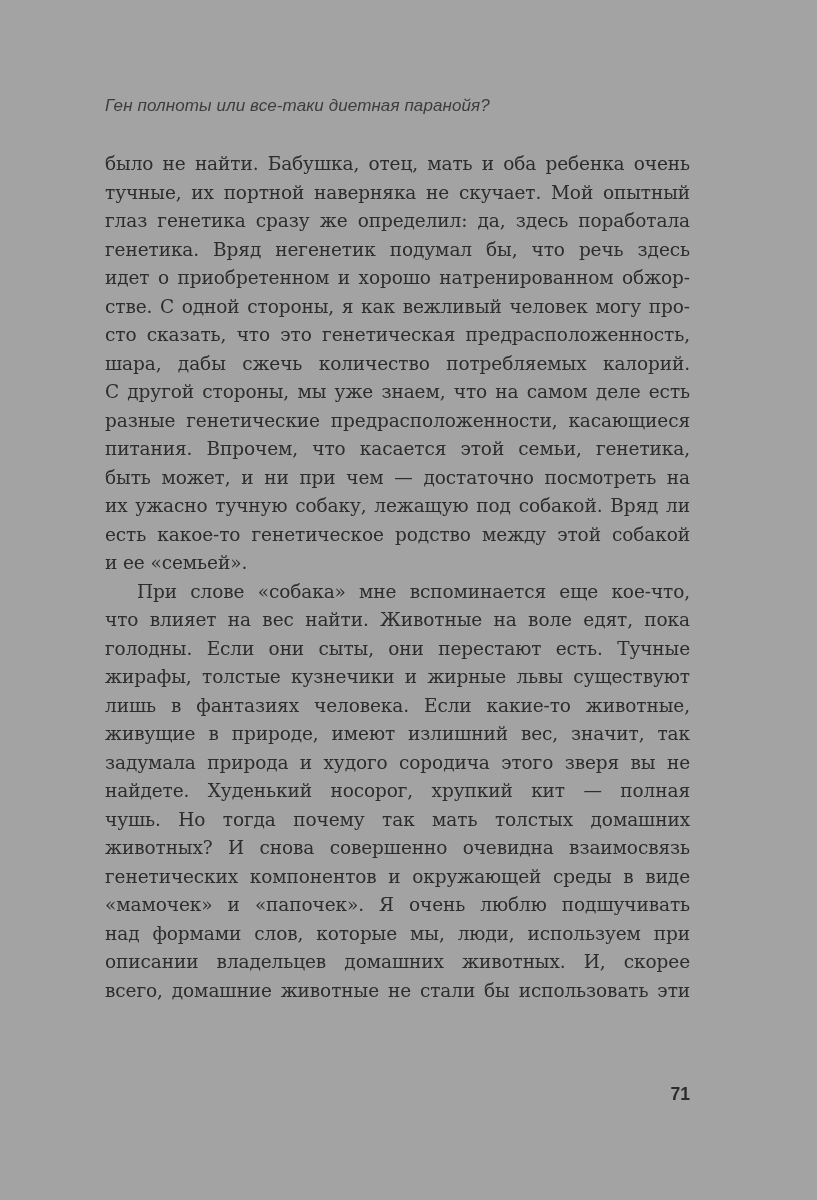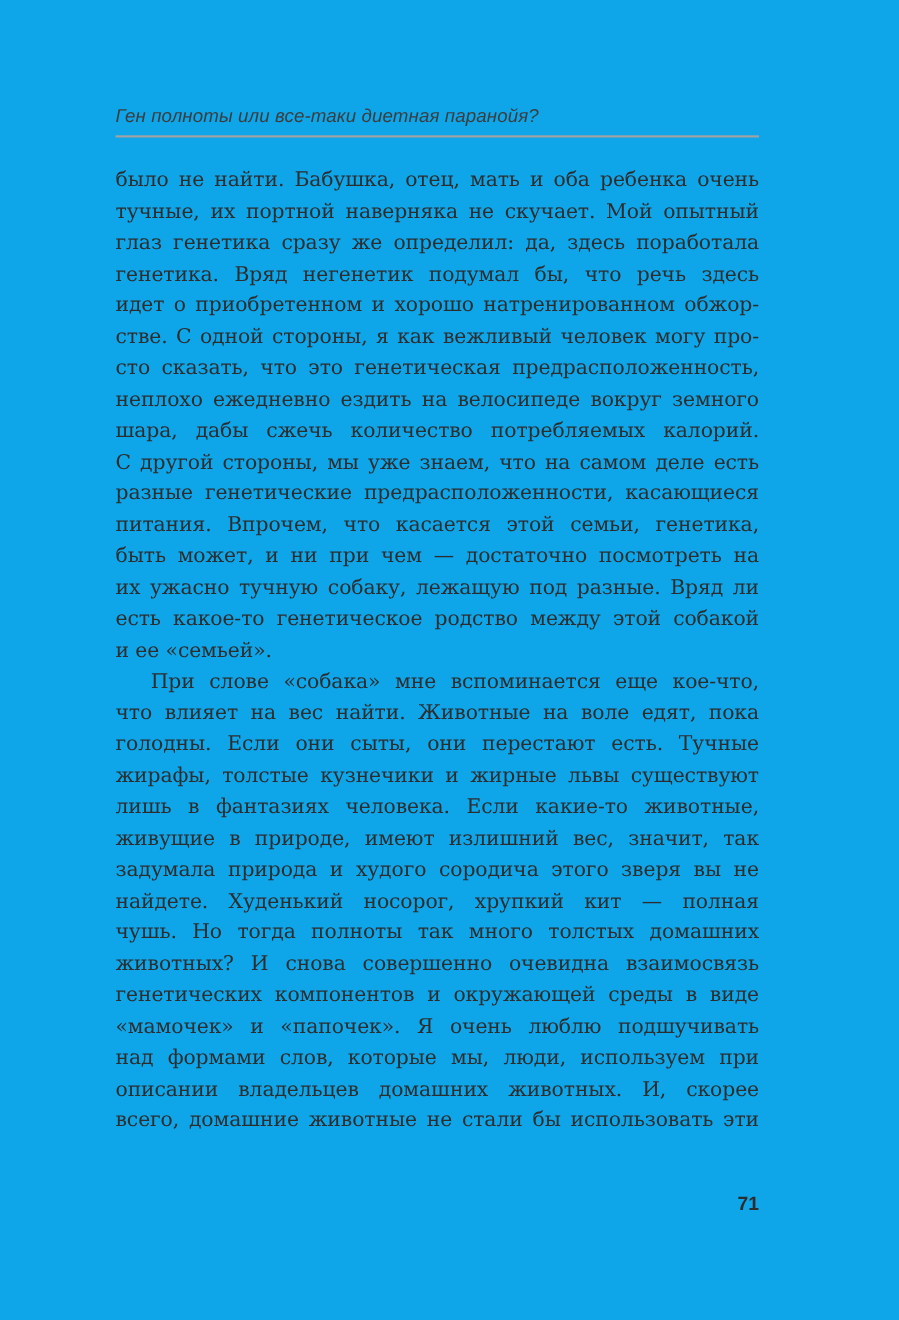--- a/index.html
+++ b/index.html
@@ -4,21 +4,21 @@
 <style>
   html, body {
     margin: 0;
     padding: 0;
     background: #e8e8e8;
   }
   .page {
     position: relative;
     width: 817px;
     height: 1200px;
-    background: #0ea5e9;
+    background: #a3a3a3;
     margin: 0 auto;
     overflow: hidden;
     font-family: "DejaVu Serif", serif;
   }
   .running-head {
     position: absolute;
     left: 105px;
     top: 96px;
     width: 585px;
     border-bottom: 2px solid #a2a2a2;
@@ -81,40 +81,39 @@
 
   <div class="body-text" id="body-text">
       <div class="paragraph">
         <div class="line">было не найти. Бабушка, отец, мать и оба ребенка очень</div>
         <div class="line">тучные, их портной наверняка не скучает. Мой опытный</div>
         <div class="line">глаз генетика сразу же определил: да, здесь поработала</div>
         <div class="line">генетика. Вряд негенетик подумал бы, что речь здесь</div>
         <div class="line">идет о приобретенном и хорошо натренированном обжор-</div>
         <div class="line">стве. С одной стороны, я как вежливый человек могу про-</div>
         <div class="line">сто сказать, что это генетическая предрасположенность,</div>
-        <div class="line">неплохо ежедневно ездить на велосипеде вокруг земного</div>
         <div class="line">шара, дабы сжечь количество потребляемых калорий.</div>
         <div class="line">С другой стороны, мы уже знаем, что на самом деле есть</div>
         <div class="line">разные генетические предрасположенности, касающиеся</div>
         <div class="line">питания. Впрочем, что касается этой семьи, генетика,</div>
         <div class="line">быть может, и ни при чем — достаточно посмотреть на</div>
-        <div class="line">их ужасно тучную собаку, лежащую под разные. Вряд ли</div>
+        <div class="line">их ужасно тучную собаку, лежащую под собакой. Вряд ли</div>
         <div class="line">есть какое-то генетическое родство между этой собакой</div>
         <div class="line no-justify">и ее «семьей».</div>
       </div>
       <div class="paragraph">
         <div class="line indent">При слове «собака» мне вспоминается еще кое-что,</div>
         <div class="line">что влияет на вес найти. Животные на воле едят, пока</div>
         <div class="line">голодны. Если они сыты, они перестают есть. Тучные</div>
         <div class="line">жирафы, толстые кузнечики и жирные львы существуют</div>
         <div class="line">лишь в фантазиях человека. Если какие-то животные,</div>
         <div class="line">живущие в природе, имеют излишний вес, значит, так</div>
         <div class="line">задумала природа и худого сородича этого зверя вы не</div>
         <div class="line">найдете. Худенький носорог, хрупкий кит — полная</div>
-        <div class="line">чушь. Но тогда полноты так много толстых домашних</div>
+        <div class="line">чушь. Но тогда почему так мать толстых домашних</div>
         <div class="line">животных? И снова совершенно очевидна взаимосвязь</div>
         <div class="line">генетических компонентов и окружающей среды в виде</div>
         <div class="line">«мамочек» и «папочек». Я очень люблю подшучивать</div>
         <div class="line">над формами слов, которые мы, люди, используем при</div>
         <div class="line">описании владельцев домашних животных. И, скорее</div>
         <div class="line">всего, домашние животные не стали бы использовать эти</div>
       </div>
     </div>
 
   <div class="page-number">71</div>

